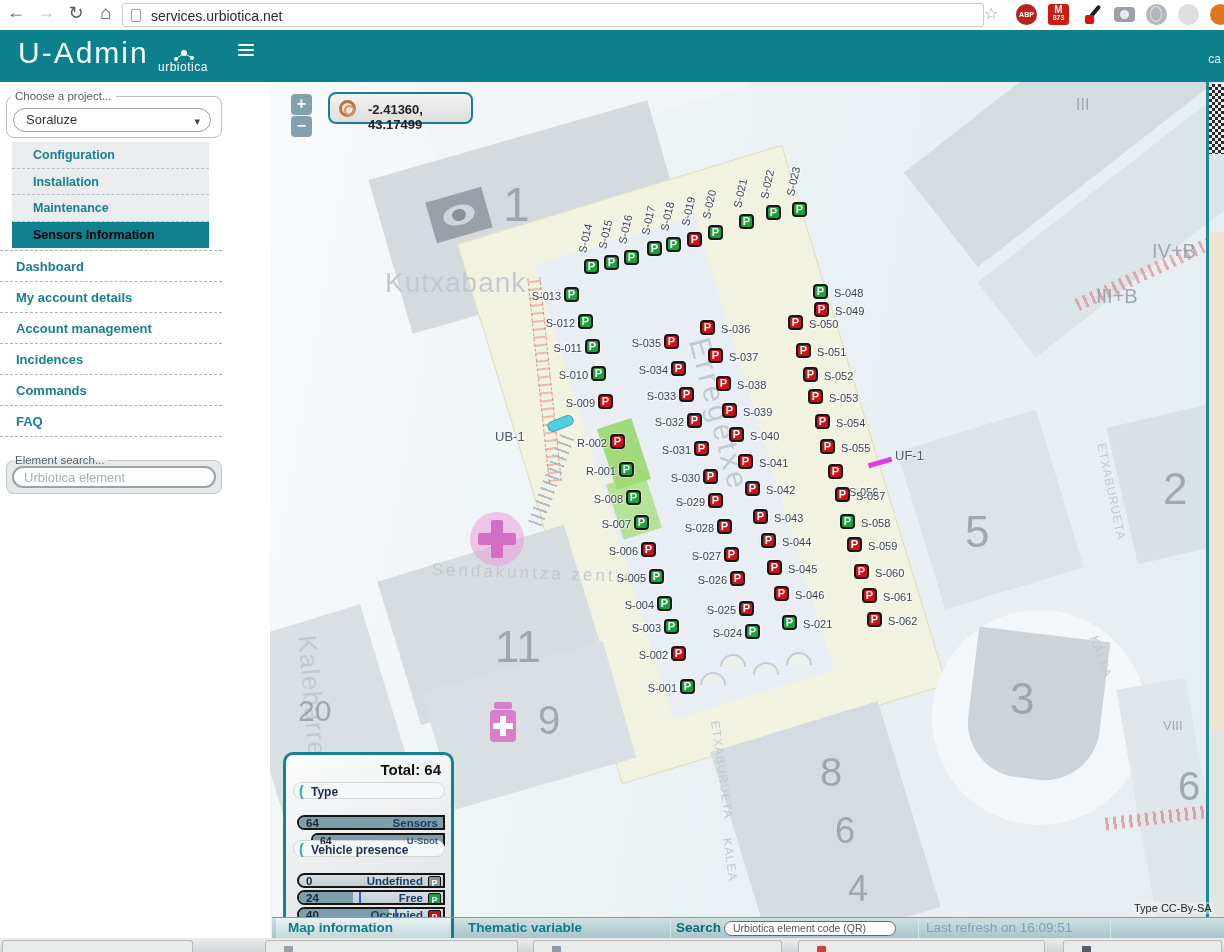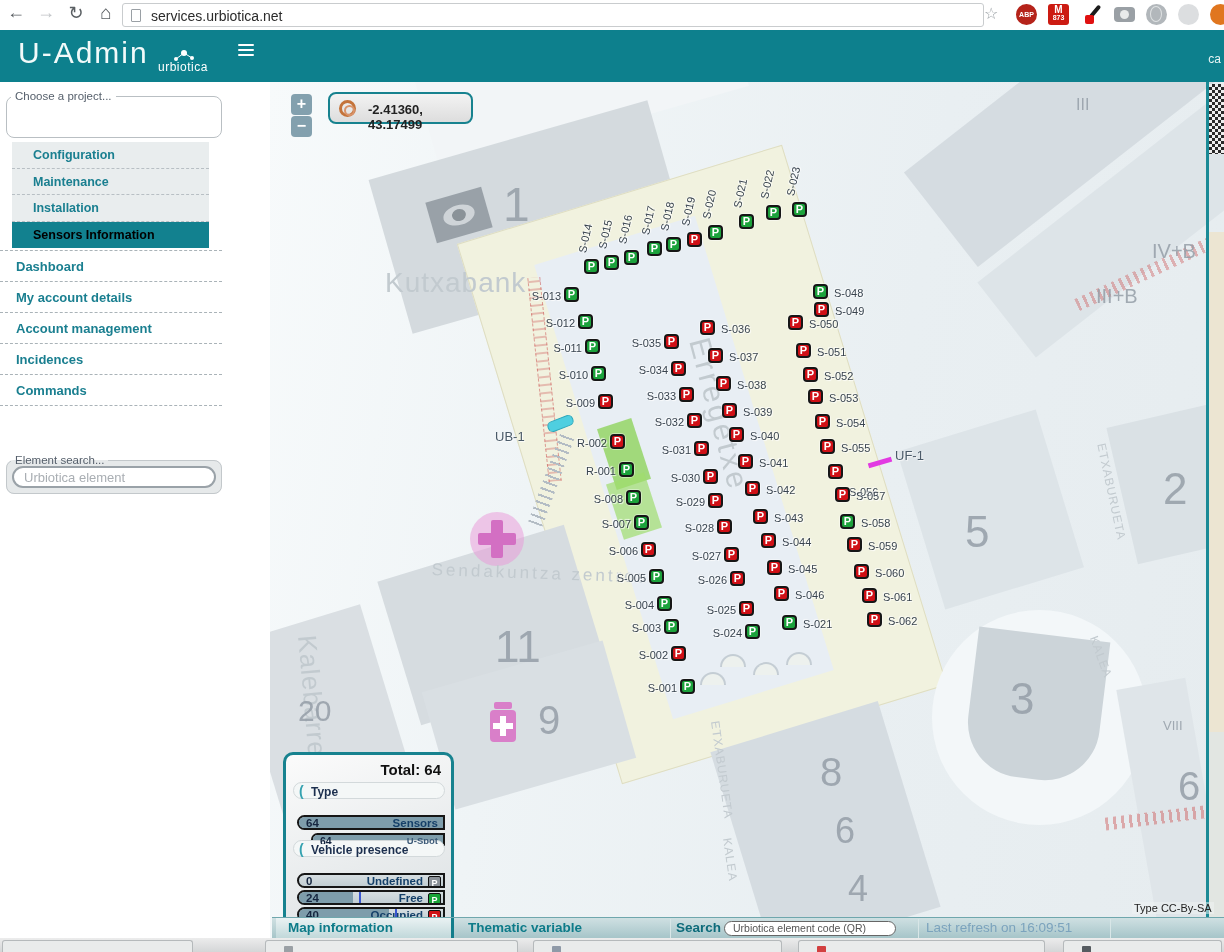--- a/index.html
+++ b/index.html
@@ -201,32 +201,37 @@
       <div></div>
       <div></div>
     </div>
   <span id="account-label">ca</span>
 </div>
 
 <div id="sidebar">
   <fieldset id="project-fieldset">
     <legend>Choose a project...</legend>
   </fieldset>
+  <div id="project-select">
+    <span>Soraluze</span>
+    <span class="arr">▾</span>
+  </div>
   <div id="project-menu">
     <div class="pm-item">Configuration</div>
+    <div class="pm-item">Installation</div>
     <div class="pm-item">Maintenance</div>
-    <div class="pm-item">Installation</div>
     <div class="pm-item active">Sensors Information</div>
   </div>
   <div id="main-menu">
     <div class="mm-item">Dashboard</div>
     <div class="mm-item">My account details</div>
     <div class="mm-item">Account management</div>
     <div class="mm-item">Incidences</div>
     <div class="mm-item">Commands</div>
+    <div class="mm-item">FAQ</div>
     <div class="mm-last-sep"></div>
   </div>
   <fieldset id="search-fieldset">
     <legend>Element search...</legend>
   </fieldset>
   <input id="element-search" type="text" placeholder="Urbiotica element" style="">
 </div>
 
 <div id="map">
 

